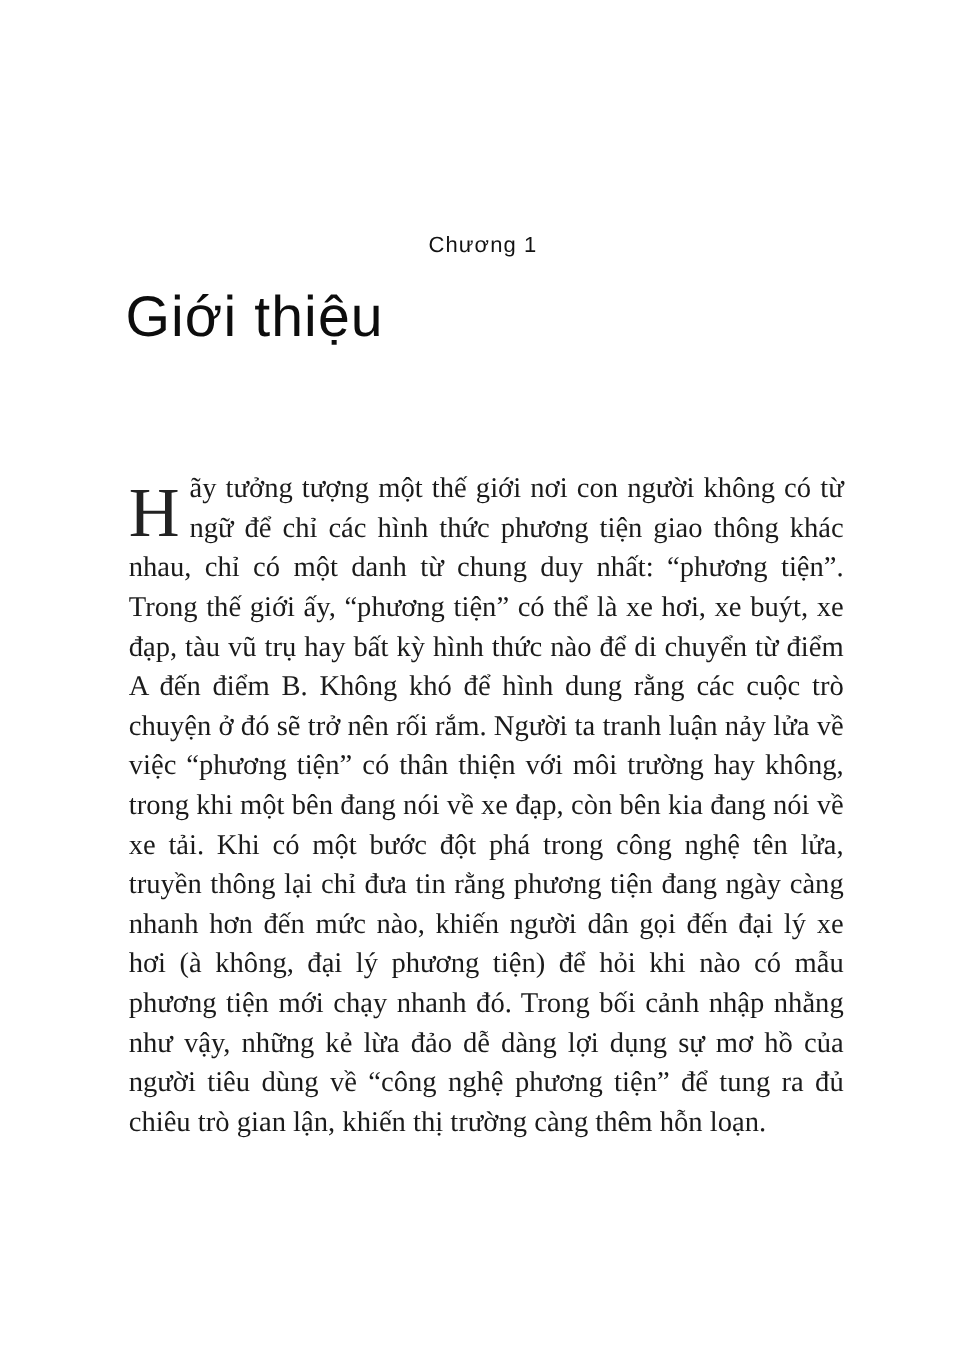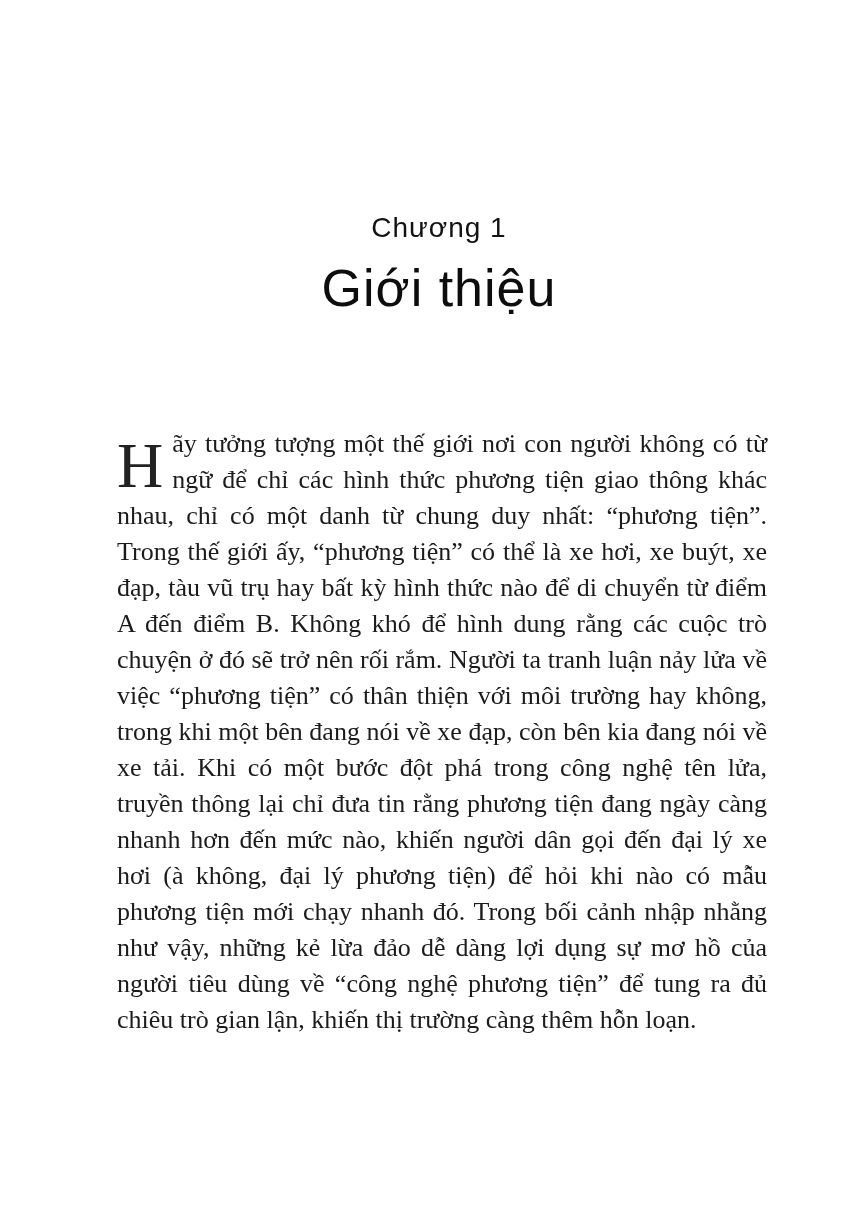--- a/index.html
+++ b/index.html
@@ -15,31 +15,31 @@
     overflow: hidden;
     font-family: "Liberation Serif", serif;
   }
   .chapter-label {
     position: absolute;
     top: 212px;
     left: 114px;
     width: 650px;
     text-align: center;
     font-family: "Liberation Sans", sans-serif;
-    font-size: 28px;
+    font-size: 20px;
     font-weight: 500;
     letter-spacing: 1px;
     color: #121212;
   }
   .chapter-title {
     position: absolute;
     top: 258px;
     left: 114px;
     width: 650px;
-    text-align: center;
+    text-align: left;
     font-family: "Liberation Sans", sans-serif;
     font-size: 52px;
     font-weight: 500;
     letter-spacing: 1px;
     color: #0d0d0d;
   }
   .body-text {
     position: absolute;
     top: 426px;
     left: 117px;

